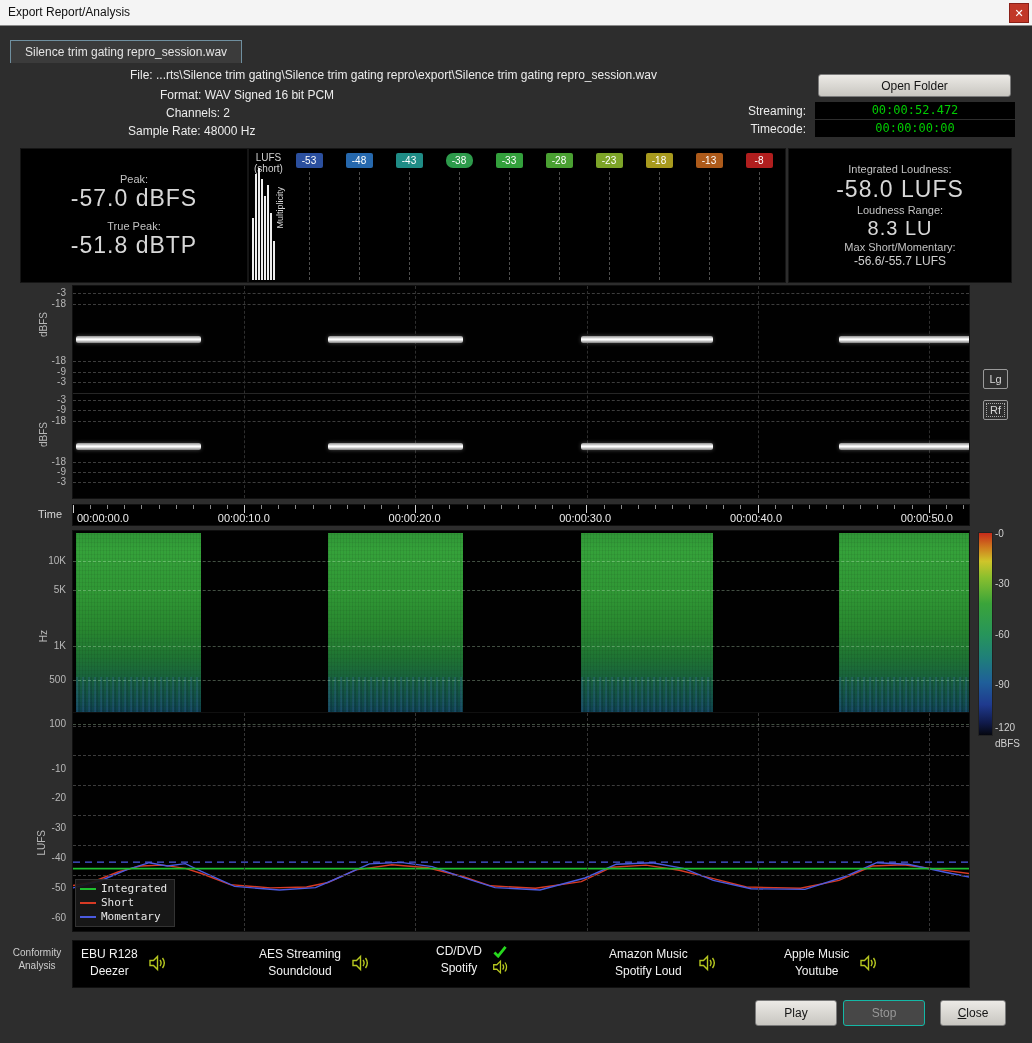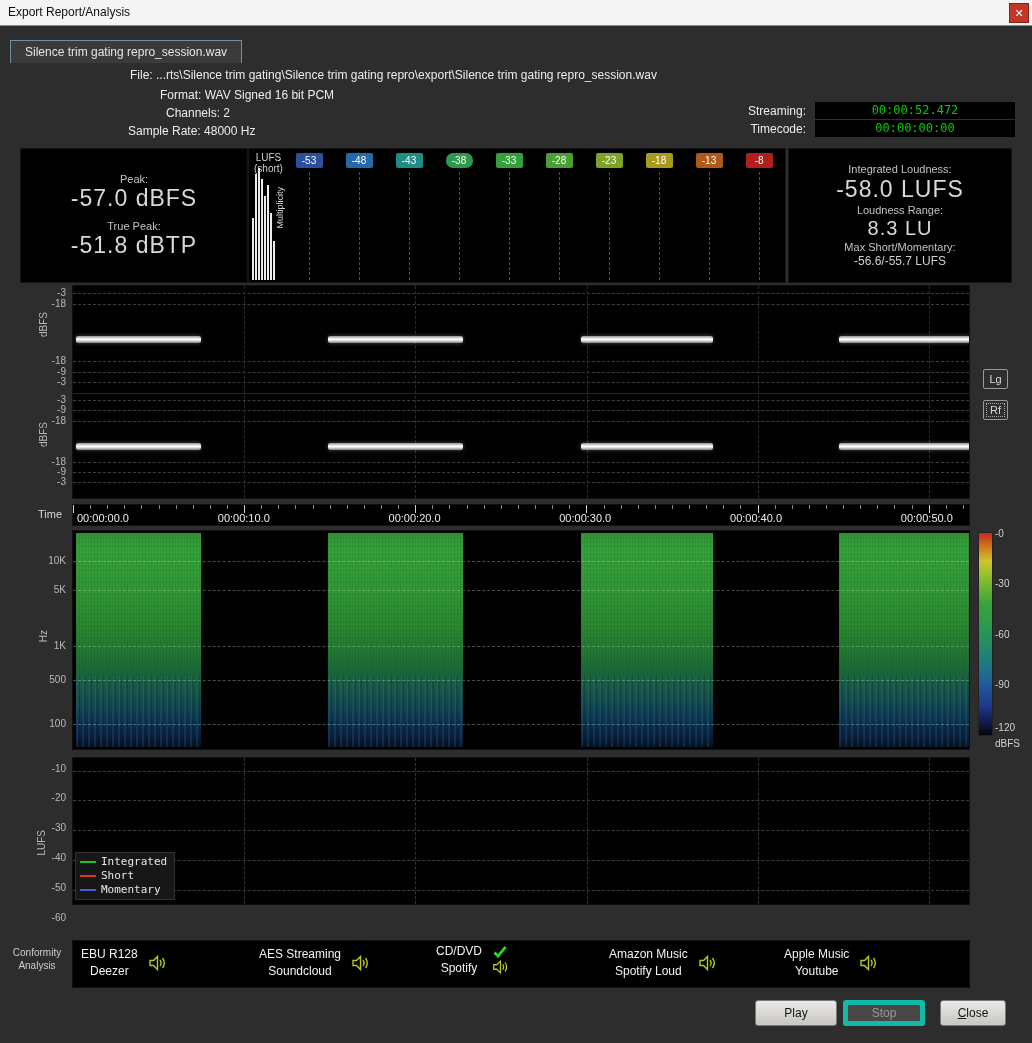--- a/index.html
+++ b/index.html
@@ -11,21 +11,21 @@
   .close-btn{position:absolute;right:3px;top:3px;width:20px;height:20px;background:#c13828;color:#fff;border:1px solid #8a2018;font-size:11px;line-height:17px;text-align:center;padding:0;cursor:pointer;}
 
   
   .tab{position:absolute;left:10px;top:40px;height:23px;padding:0 14px;background:#3b3b3b;border:1px solid #6f8f9f;border-bottom:none;color:#e4e4e4;font-size:12px;line-height:23px;box-sizing:border-box;}
 
   .t{position:absolute;font-size:12px;color:#ececec;}
   .t.right{text-align:right;}
   .value-box{position:absolute;width:200px;height:17px;background:#000000;color:#00cc00;font-family:"DejaVu Sans Mono",monospace;font-size:12px;line-height:17px;text-align:center;}
 
   .btn-light{position:absolute;background:linear-gradient(180deg,#eceae6,#c8c6c0);border:1px solid #7a7a7a;border-radius:3px;font-size:12px;color:#151515;font-family:"Liberation Sans",sans-serif;cursor:pointer;}
-  .btn-dark{position:absolute;background:#474747;border:5px solid #14b8a6;border-radius:3px;font-size:12px;color:#989898;font-family:"Liberation Sans",sans-serif;}
+  .btn-dark{position:absolute;background:#474747;border:1px solid #14b8a6;border-radius:3px;font-size:12px;color:#989898;font-family:"Liberation Sans",sans-serif;}
   .u-first{display:inline-block;}
   .u-first::first-letter{text-decoration:underline;}
 
   
   .panel{position:absolute;background:#000;border:1px solid #151515;box-sizing:border-box;color:#cfcfcf;}
   .col-center{display:flex;flex-direction:column;align-items:center;justify-content:center;}
   .small-label{font-size:11px;color:#c2c2c2;text-align:center;}
   .big-value{font-size:23px;color:#d8d8d8;text-align:center;letter-spacing:1px;}
   .mid-value{font-size:20px;color:#d8d8d8;text-align:center;letter-spacing:1px;}
   .sm-value{font-size:12px;color:#cfcfcf;text-align:center;}
@@ -84,20 +84,21 @@
   <div class="titlebar">
     <span class="win-title">Export Report/Analysis</span>
     <button class="close-btn">✕</button>
   </div>
 
   <div class="tab">
     <span>Silence trim gating repro_session.wav</span>
   </div>
 
   <div class="t" style="left:130px;top:68px">File: ...rts\Silence trim gating\Silence trim gating repro\export\Silence trim gating repro_session.wav</div>
+  <button class="btn-light" style="left:818px;top:74px;width:193px;height:23px">Open Folder</button>
   <div class="t" style="left:160px;top:88px">Format: WAV Signed 16 bit PCM</div>
   <div class="t" style="left:166px;top:106px">Channels: 2</div>
   <div class="t" style="left:128px;top:124px">Sample Rate: 48000 Hz</div>
   <div class="t right" style="left:720px;top:104px;width:86px">Streaming:</div>
   <div class="value-box" style="left:815px;top:102px">00:00:52.472</div>
   <div class="t right" style="left:720px;top:122px;width:86px">Timecode:</div>
   <div class="value-box" style="left:815px;top:120px">00:00:00:00</div>
 
   <div class="panel col-center" style="left:20px;top:148px;width:228px;height:135px">
     <div class="small-label">Peak:</div>
@@ -239,21 +240,21 @@
   <div class="cb-tick" style="top:738px">dBFS</div>
 
   <div class="axis-text" style="top:763px">-10</div>
   <div class="axis-text" style="top:792px">-20</div>
   <div class="axis-text" style="top:822px">-30</div>
   <div class="axis-text" style="top:852px">-40</div>
   <div class="axis-text" style="top:882px">-50</div>
   <div class="axis-text" style="top:912px">-60</div>
   <div class="vert-unit" style="left:36px;top:830px">LUFS</div>
 
-  <div class="plot" id="loud-plot" style="left:72px;top:757px;width:898px;height:148px">
+  <div class="plot" id="loud-plot" style="left:72px;top:712px;width:898px;height:220px">
     <svg id="loud-svg" width="898" height="180" viewBox="0 0 898 180" style="position:absolute;left:0;top:0">
         <polyline points="0.0,149.1 898.0,149.1" fill="none" stroke="#4a5adf" stroke-width="1.4" stroke-dasharray="7 5"></polyline>
         <polyline points="0.0,172.5 18.0,169.5 44.9,159.0 67.3,153.0 89.8,152.1 112.3,155.4 128.4,160.5 157.1,171.6 197.6,174.9 233.5,174.0 255.0,169.5 282.9,156.9 318.8,151.8 354.7,154.8 389.7,163.5 417.6,172.8 462.5,175.2 508.3,168.6 538.8,154.2 572.9,152.1 606.2,157.2 640.3,165.6 673.5,174.0 727.4,175.2 766.0,167.4 799.2,153.0 830.7,151.8 866.6,156.6 898.0,160.8" fill="none" stroke="#d63a24" stroke-width="1.4"></polyline>
         <polyline points="0.0,174.9 26.9,168.0 53.9,156.6 76.3,149.7 94.3,153.0 112.3,150.6 128.4,158.4 161.6,173.4 206.5,177.0 242.5,174.6 264.9,165.0 296.3,150.9 327.8,149.4 359.2,153.6 389.7,164.4 422.1,174.6 467.0,177.0 511.9,165.0 543.3,151.2 579.2,149.7 610.6,155.4 640.3,167.4 678.0,175.8 731.9,176.4 772.3,163.5 803.7,149.7 835.1,151.2 871.1,159.0 898.0,164.4" fill="none" stroke="#4a5adf" stroke-width="1.4"></polyline>
         <polyline points="0.0,155.7 898.0,155.7" fill="none" stroke="#1fbf2f" stroke-width="1.8"></polyline>
       </svg>
     <div class="legend" id="legend">
         <div class="legend-row">
           <span class="legend-swatch" style="background: rgb(31, 191, 47);"></span>
           <span>Integrated</span>

